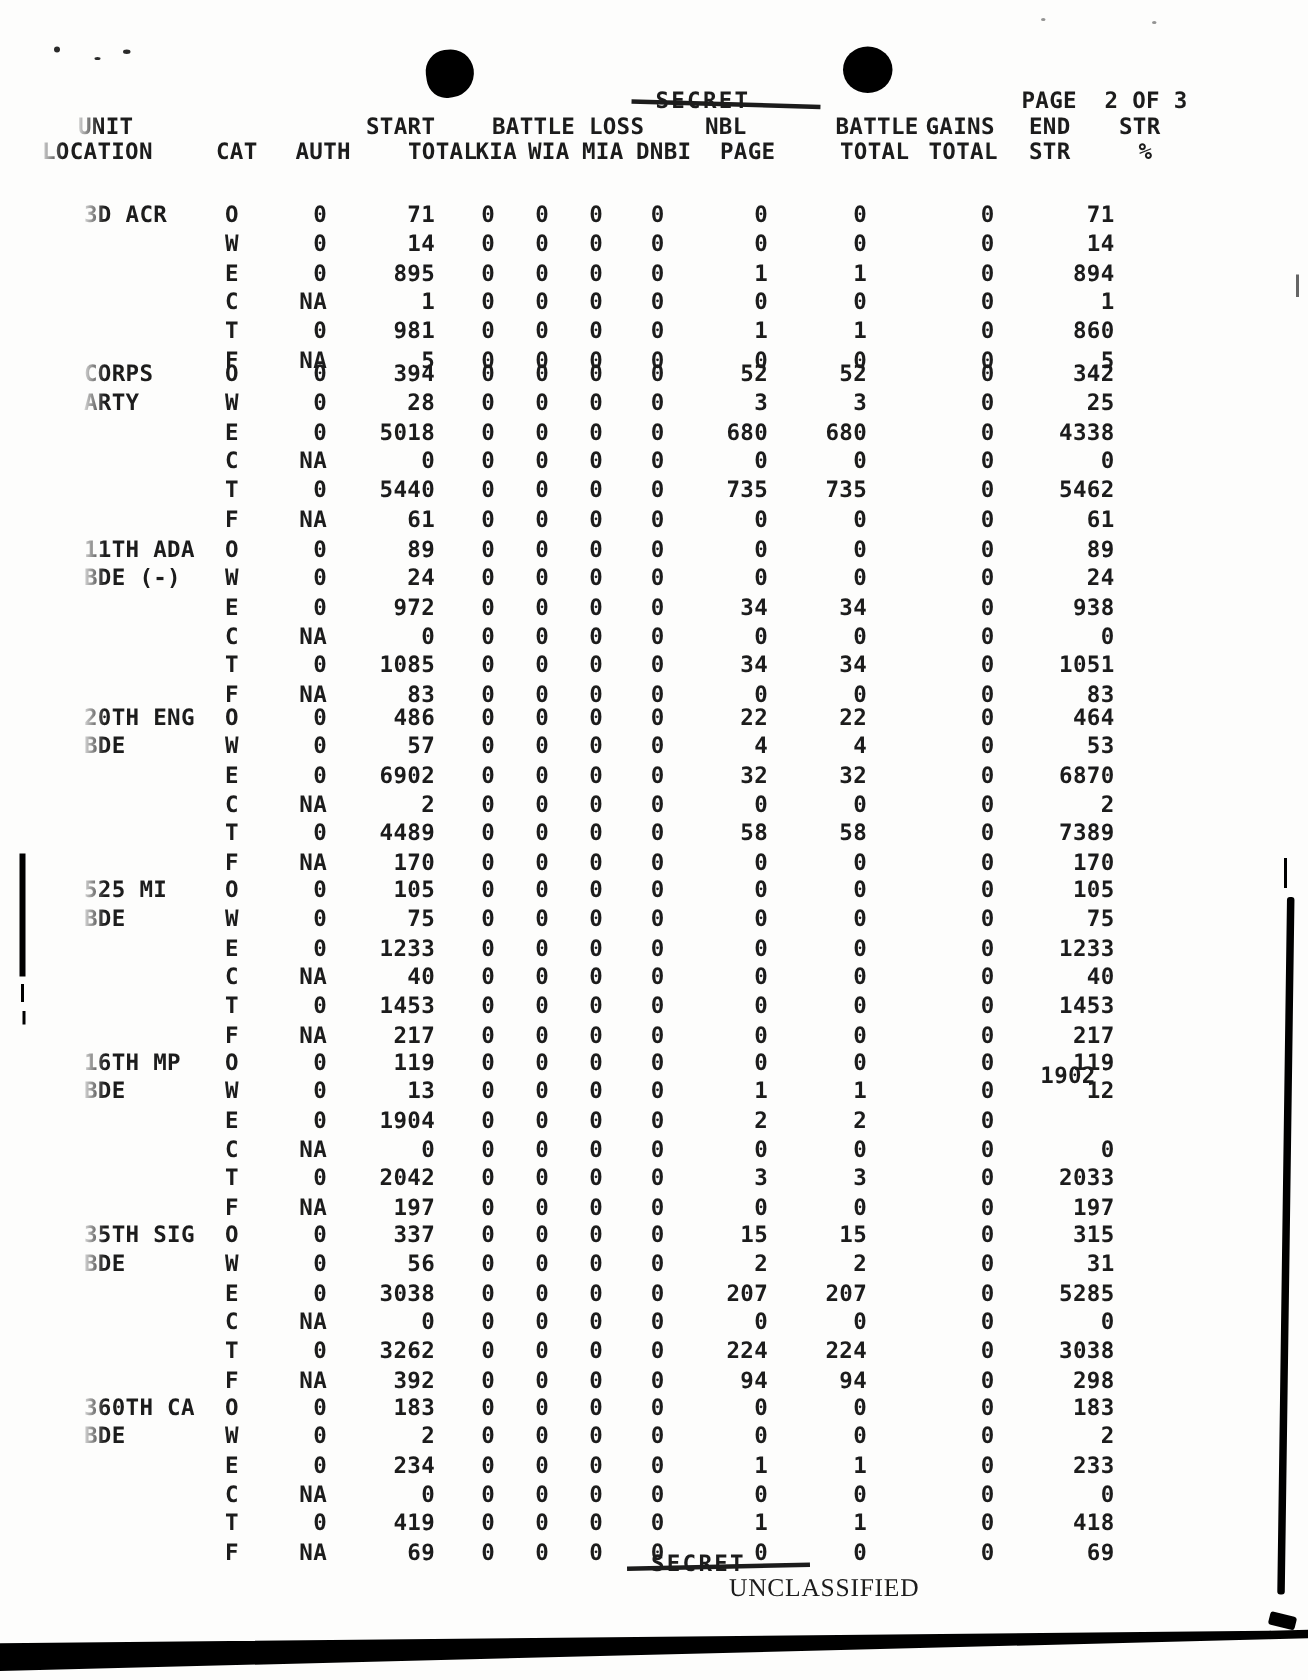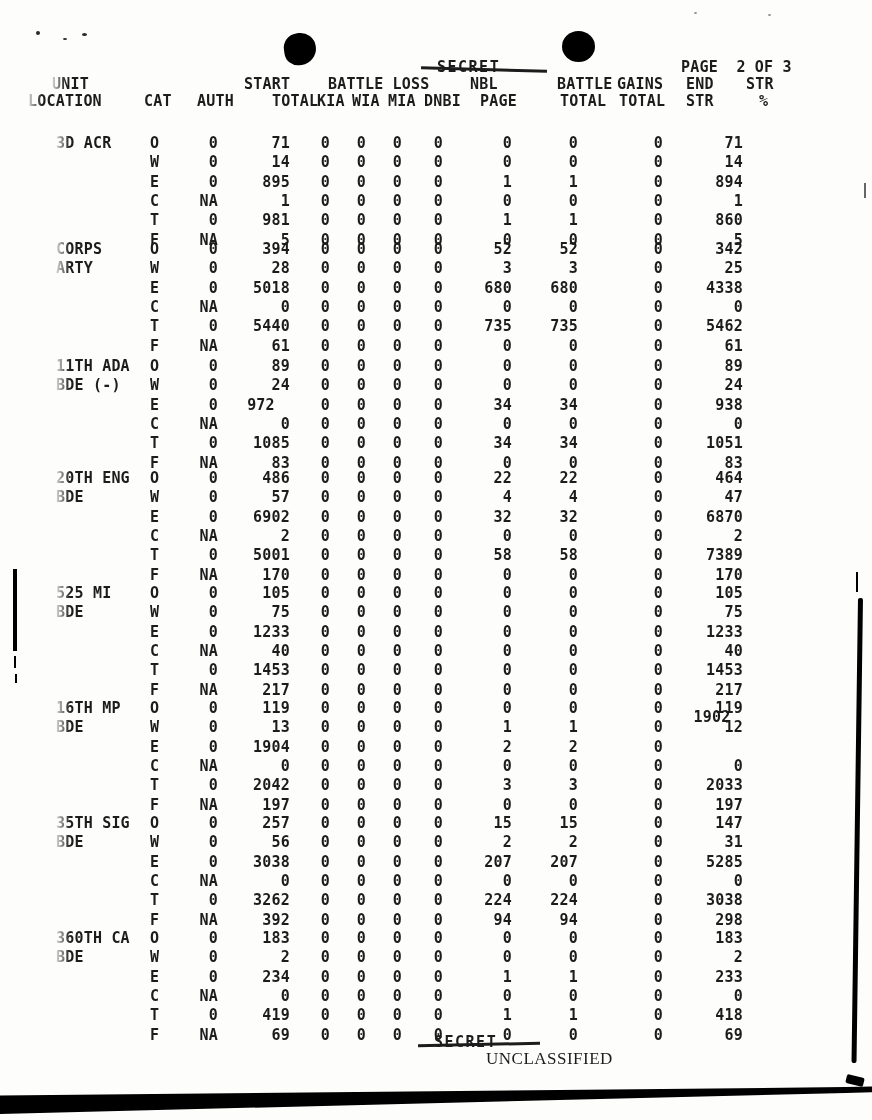--- a/index.html
+++ b/index.html
@@ -230,21 +230,21 @@
       <div class="t c-kia r" style="top: 378.3px;">0</div>
       <div class="t c-wia r" style="top: 378.3px;">0</div>
       <div class="t c-mia r" style="top: 378.3px;">0</div>
       <div class="t c-dnbi r" style="top: 378.3px;">0</div>
       <div class="t c-admin r" style="top: 378.3px;">0</div>
       <div class="t c-loss r" style="top: 378.3px;">0</div>
       <div class="t c-gain r" style="top: 378.3px;">0</div>
       <div class="t c-end r" style="top: 378.3px;">24</div>
       <div class="t c-cat" style="top: 397.6px;">E</div>
       <div class="t c-auth r" style="top: 397.6px;">0</div>
-      <div class="t c-asgn r" style="top: 397.6px; text-align: center;">972</div>
+      <div class="t c-asgn r" style="top: 397.6px;">972</div>
       <div class="t c-kia r" style="top: 397.6px;">0</div>
       <div class="t c-wia r" style="top: 397.6px;">0</div>
       <div class="t c-mia r" style="top: 397.6px;">0</div>
       <div class="t c-dnbi r" style="top: 397.6px;">0</div>
       <div class="t c-admin r" style="top: 397.6px;">34</div>
       <div class="t c-loss r" style="top: 397.6px;">34</div>
       <div class="t c-gain r" style="top: 397.6px;">0</div>
       <div class="t c-end r" style="top: 397.6px;">938</div>
       <div class="t c-cat" style="top: 416.9px;">C</div>
       <div class="t c-auth r" style="top: 416.9px;">NA</div>
@@ -295,21 +295,21 @@
       <div class="t c-cat" style="top: 490.3px;">W</div>
       <div class="t c-auth r" style="top: 490.3px;">0</div>
       <div class="t c-asgn r" style="top: 490.3px;">57</div>
       <div class="t c-kia r" style="top: 490.3px;">0</div>
       <div class="t c-wia r" style="top: 490.3px;">0</div>
       <div class="t c-mia r" style="top: 490.3px;">0</div>
       <div class="t c-dnbi r" style="top: 490.3px;">0</div>
       <div class="t c-admin r" style="top: 490.3px;">4</div>
       <div class="t c-loss r" style="top: 490.3px;">4</div>
       <div class="t c-gain r" style="top: 490.3px;">0</div>
-      <div class="t c-end r" style="top: 490.3px;">47</div>
+      <div class="t c-end r" style="top: 490.3px;">53</div>
       <div class="t c-cat" style="top: 509.6px;">E</div>
       <div class="t c-auth r" style="top: 509.6px;">0</div>
       <div class="t c-asgn r" style="top: 509.6px;">6902</div>
       <div class="t c-kia r" style="top: 509.6px;">0</div>
       <div class="t c-wia r" style="top: 509.6px;">0</div>
       <div class="t c-mia r" style="top: 509.6px;">0</div>
       <div class="t c-dnbi r" style="top: 509.6px;">0</div>
       <div class="t c-admin r" style="top: 509.6px;">32</div>
       <div class="t c-loss r" style="top: 509.6px;">32</div>
       <div class="t c-gain r" style="top: 509.6px;">0</div>
@@ -320,21 +320,21 @@
       <div class="t c-kia r" style="top: 528.9px;">0</div>
       <div class="t c-wia r" style="top: 528.9px;">0</div>
       <div class="t c-mia r" style="top: 528.9px;">0</div>
       <div class="t c-dnbi r" style="top: 528.9px;">0</div>
       <div class="t c-admin r" style="top: 528.9px;">0</div>
       <div class="t c-loss r" style="top: 528.9px;">0</div>
       <div class="t c-gain r" style="top: 528.9px;">0</div>
       <div class="t c-end r" style="top: 528.9px;">2</div>
       <div class="t c-cat" style="top: 548.2px;">T</div>
       <div class="t c-auth r" style="top: 548.2px;">0</div>
-      <div class="t c-asgn r" style="top: 548.2px;">5001</div>
+      <div class="t c-asgn r" style="top: 548.2px;">4489</div>
       <div class="t c-kia r" style="top: 548.2px;">0</div>
       <div class="t c-wia r" style="top: 548.2px;">0</div>
       <div class="t c-mia r" style="top: 548.2px;">0</div>
       <div class="t c-dnbi r" style="top: 548.2px;">0</div>
       <div class="t c-admin r" style="top: 548.2px;">58</div>
       <div class="t c-loss r" style="top: 548.2px;">58</div>
       <div class="t c-gain r" style="top: 548.2px;">0</div>
       <div class="t c-end r" style="top: 548.2px;">7389</div>
       <div class="t c-cat" style="top: 567.5px;">F</div>
       <div class="t c-auth r" style="top: 567.5px;">NA</div>
@@ -480,29 +480,29 @@
       <div class="t c-mia r" style="top: 797.5px;">0</div>
       <div class="t c-dnbi r" style="top: 797.5px;">0</div>
       <div class="t c-admin r" style="top: 797.5px;">0</div>
       <div class="t c-loss r" style="top: 797.5px;">0</div>
       <div class="t c-gain r" style="top: 797.5px;">0</div>
       <div class="t c-end r" style="top: 797.5px;">197</div>
       <div class="t c-unit cut" style="top: 816px;">35TH SIG</div>
       <div class="t c-unit cut" style="top: 835.3px;">BDE</div>
       <div class="t c-cat" style="top: 816px;">O</div>
       <div class="t c-auth r" style="top: 816px;">0</div>
-      <div class="t c-asgn r" style="top: 816px;">257</div>
+      <div class="t c-asgn r" style="top: 816px;">337</div>
       <div class="t c-kia r" style="top: 816px;">0</div>
       <div class="t c-wia r" style="top: 816px;">0</div>
       <div class="t c-mia r" style="top: 816px;">0</div>
       <div class="t c-dnbi r" style="top: 816px;">0</div>
       <div class="t c-admin r" style="top: 816px;">15</div>
       <div class="t c-loss r" style="top: 816px;">15</div>
       <div class="t c-gain r" style="top: 816px;">0</div>
-      <div class="t c-end r" style="top: 816px;">147</div>
+      <div class="t c-end r" style="top: 816px;">315</div>
       <div class="t c-cat" style="top: 835.3px;">W</div>
       <div class="t c-auth r" style="top: 835.3px;">0</div>
       <div class="t c-asgn r" style="top: 835.3px;">56</div>
       <div class="t c-kia r" style="top: 835.3px;">0</div>
       <div class="t c-wia r" style="top: 835.3px;">0</div>
       <div class="t c-mia r" style="top: 835.3px;">0</div>
       <div class="t c-dnbi r" style="top: 835.3px;">0</div>
       <div class="t c-admin r" style="top: 835.3px;">2</div>
       <div class="t c-loss r" style="top: 835.3px;">2</div>
       <div class="t c-gain r" style="top: 835.3px;">0</div>

